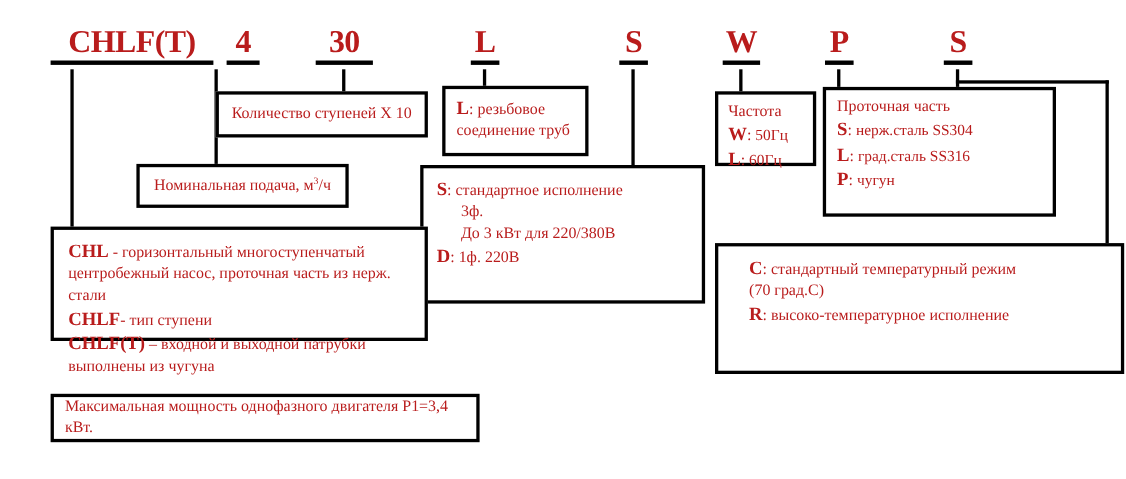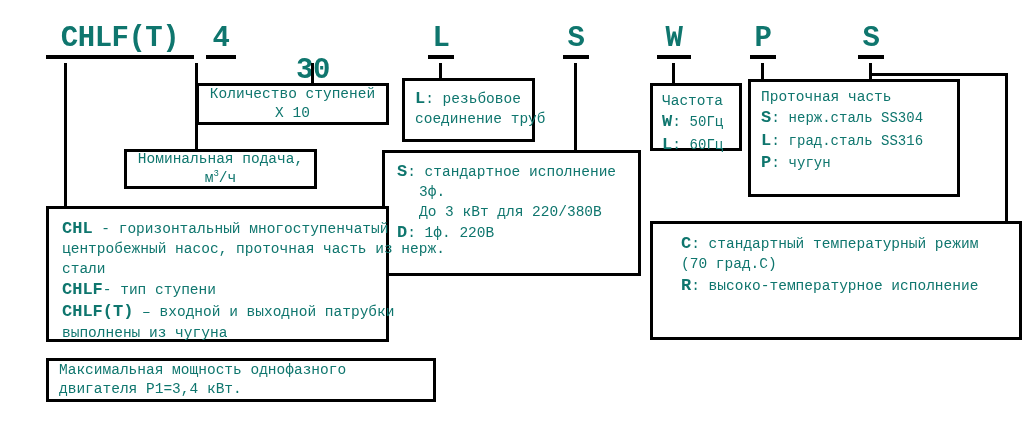--- a/index.html
+++ b/index.html
@@ -5,22 +5,22 @@
   html, body {
     margin: 0;
     padding: 0;
     background: #ffffff;
   }
   #canvas {
     position: relative;
     width: 1024px;
     height: 435px;
     background: #ffffff;
-    font-family: Liberation Mono, monospace;
-    color: #0f766e;
+    font-family: Liberation Serif, serif;
+    color: #b91c1c;
     overflow: hidden;
   }
 
   
   .code {
     position: absolute;
     font-weight: bold;
     font-size: 29px;
     line-height: 1;
     letter-spacing: -0.5px;
@@ -65,21 +65,21 @@
   .indent { padding-left: 22px; }
   sup { font-size: 9px; vertical-align: super; }
 </style>
 </head>
 <body>
 
 <div id="canvas">
 
   <div class="code" style="left:46px;  top:24px; width:148px;">CHLF(T)</div>
   <div class="code" style="left:206px; top:24px; width:30px;">4</div>
-  <div class="code" style="left:287px; top:24px; width:52px;margin-top:32px;">30</div>
+  <div class="code" style="left:287px; top:24px; width:52px;">30</div>
   <div class="code" style="left:428px; top:24px; width:26px;">L</div>
   <div class="code" style="left:563px; top:24px; width:26px;">S</div>
   <div class="code" style="left:657px; top:24px; width:34px;">W</div>
   <div class="code" style="left:750px; top:24px; width:26px;">P</div>
   <div class="code" style="left:858px; top:24px; width:26px;">S</div>
 
   <div class="vline" style="left:64px; top:63px; height:146px;"></div>
 
   <div class="vline" style="left:195px; top:63px; height:88px;"></div>
 
@@ -123,21 +123,21 @@
     <div class="row">
       <b>S</b><span>: </span><span>стандартное исполнение</span>
     </div>
     <div class="row indent"><span>3ф.</span></div>
     <div class="row indent"><span>До 3 кВт для 220/380В</span></div>
     <div class="row">
       <b>D</b><span>: </span><span>1ф. 220В</span>
     </div>
   </div>
 
-  <div class="box" style="left:46px; top:206px; width:343px; height:136px; padding:9px 13px;">
+  <div class="box" style="left:46px; top:206px; width:343px; height:104px; padding:9px 13px;">
     <div class="row">
       <b>CHL</b><span> - горизонтальный многоступенчатый</span>
     </div>
     <div class="row"><span>центробежный насос, проточная часть из нерж.</span></div>
     <div class="row"><span>стали</span></div>
     <div class="row">
       <b>CHLF</b><span>- тип ступени</span>
     </div>
     <div class="row">
       <b>CHLF(T)</b><span> – входной и выходной патрубки</span>

